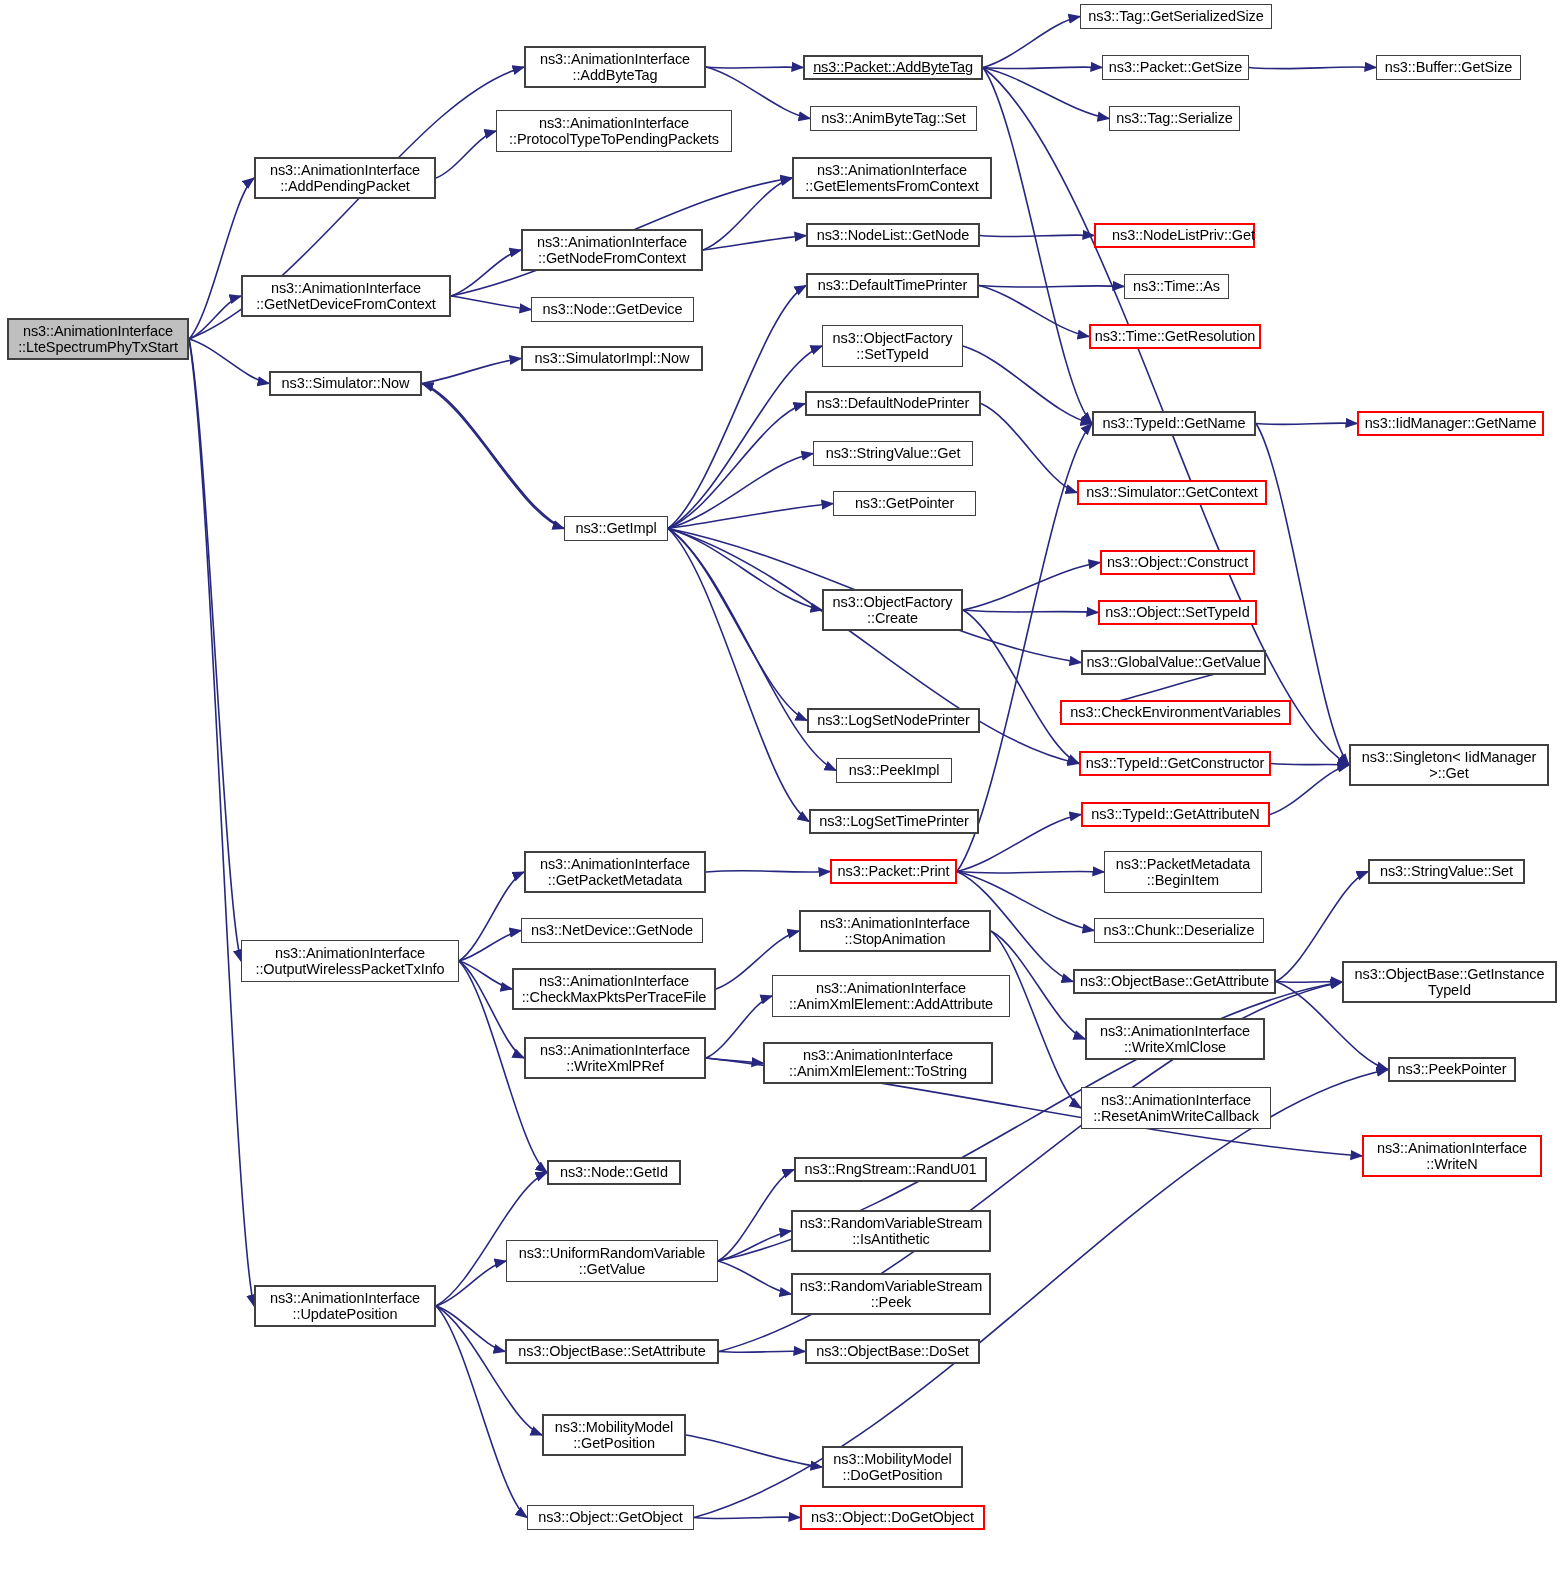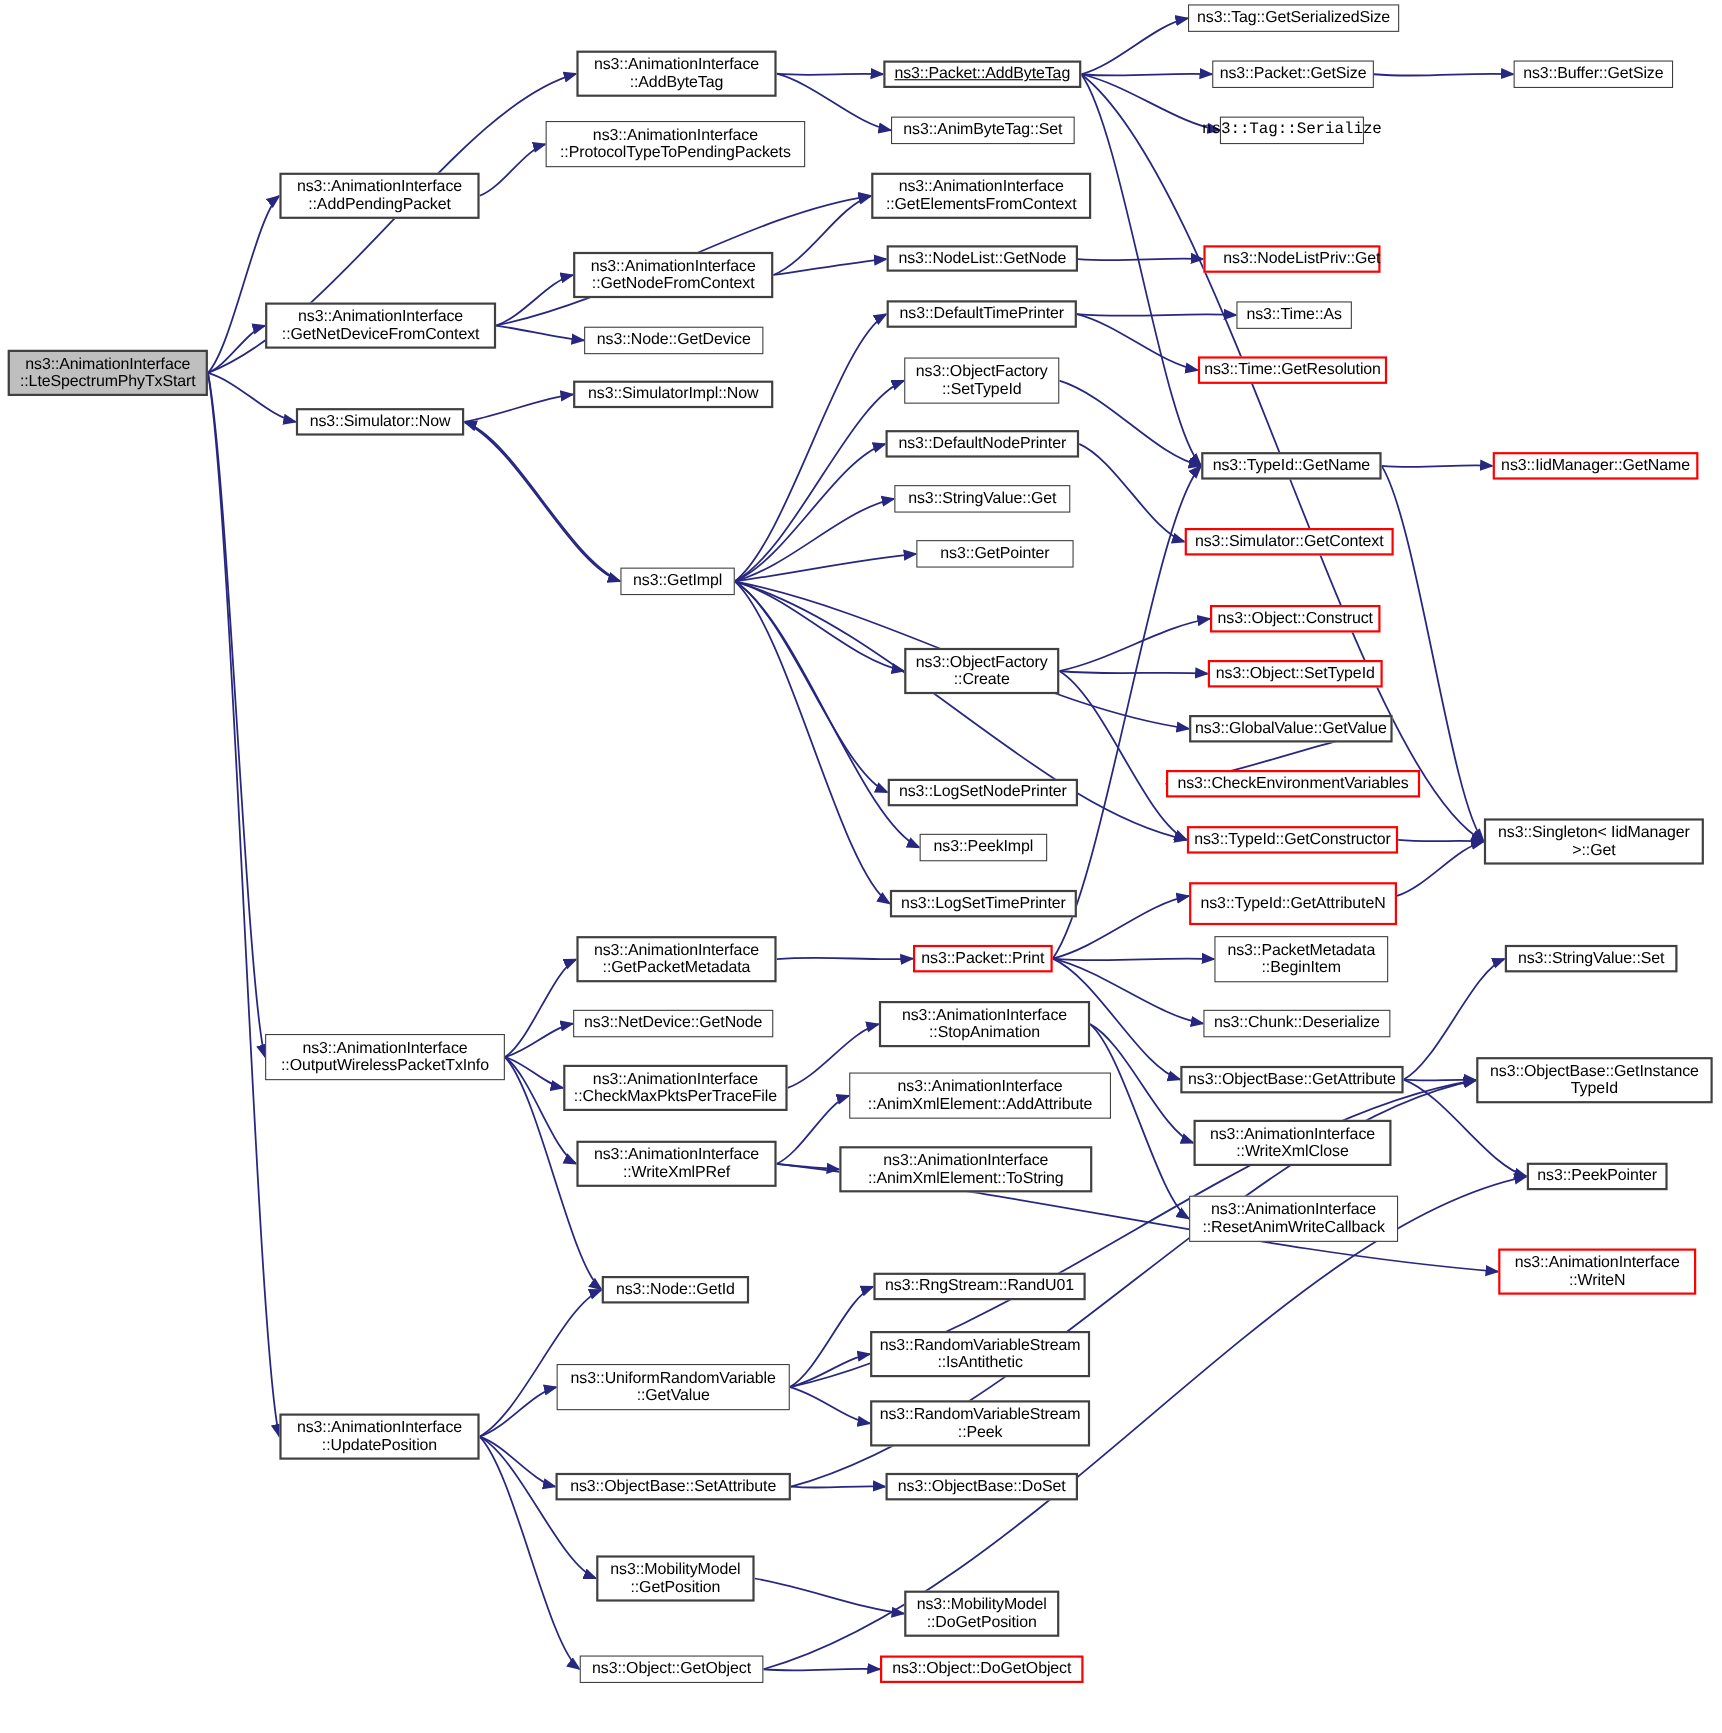--- a/index.html
+++ b/index.html
@@ -175,34 +175,34 @@
   <div class="node" style="left:833px; top:491px; width:143px; height:25px;">ns3::GetPointer</div>
   <div class="node" style="left:564px; top:516px; width:104px; height:25px;">ns3::GetImpl</div>
   <div class="node thick" style="left:822px; top:589px; width:141px; height:42px;">ns3::ObjectFactory
 ::Create</div>
   <div class="node thick" style="left:807px; top:708px; width:173px; height:25px;">ns3::LogSetNodePrinter</div>
   <div class="node" style="left:836px; top:758px; width:116px; height:25px;">ns3::PeekImpl</div>
   <div class="node thick" style="left:809px; top:809px; width:170px; height:25px;">ns3::LogSetTimePrinter</div>
 
   <div class="node" style="left:1080px; top:4px;   width:192px; height:25px;">ns3::Tag::GetSerializedSize</div>
   <div class="node" style="left:1102px; top:55px;  width:147px; height:25px;">ns3::Packet::GetSize</div>
-  <div class="node" style="left:1109px; top:106px; width:131px; height:25px;font-family:Liberation Mono, monospace;">ns3::Tag::Serialize</div>
+  <div class="node" style="left:1109px; top:106px; width:131px; height:25px;">ns3::Tag::Serialize</div>
   <div class="node" style="left:1376px; top:55px;  width:145px; height:25px;">ns3::Buffer::GetSize</div>
   <div class="node red" style="left:1094px; top:223px; width:161px; height:25px;padding-left:22px;">ns3::NodeListPriv::Get</div>
   <div class="node" style="left:1124px; top:274px; width:105px; height:25px;">ns3::Time::As</div>
   <div class="node red" style="left:1089px; top:324px; width:172px; height:25px;">ns3::Time::GetResolution</div>
   <div class="node thick" style="left:1092px; top:411px; width:164px; height:25px;">ns3::TypeId::GetName</div>
   <div class="node red" style="left:1357px; top:411px; width:187px; height:25px;">ns3::IidManager::GetName</div>
   <div class="node red" style="left:1077px; top:480px; width:190px; height:25px;">ns3::Simulator::GetContext</div>
   <div class="node red" style="left:1100px; top:550px; width:155px; height:25px;">ns3::Object::Construct</div>
   <div class="node red" style="left:1098px; top:600px; width:159px; height:25px;">ns3::Object::SetTypeId</div>
   <div class="node thick" style="left:1081px; top:650px; width:185px; height:25px;">ns3::GlobalValue::GetValue</div>
   <div class="node red" style="left:1060px; top:700px; width:231px; height:25px;">ns3::CheckEnvironmentVariables</div>
   <div class="node red" style="left:1079px; top:751px; width:192px; height:25px;">ns3::TypeId::GetConstructor</div>
-  <div class="node red" style="left:1081px; top:802px; width:189px; height:39px;">ns3::TypeId::GetAttributeN</div>
+  <div class="node red" style="left:1081px; top:802px; width:189px; height:25px;">ns3::TypeId::GetAttributeN</div>
   <div class="node thick" style="left:1349px; top:744px; width:200px; height:42px;">ns3::Singleton&lt; IidManager
 &gt;::Get</div>
   <div class="node thick" style="left:1368px; top:859px; width:157px; height:25px;">ns3::StringValue::Set</div>
 
   <div class="node thick" style="left:524px; top:851px; width:182px; height:42px;">ns3::AnimationInterface
 ::GetPacketMetadata</div>
   <div class="node red" style="left:830px; top:859px; width:127px; height:25px;">ns3::Packet::Print</div>
   <div class="node" style="left:1104px; top:851px; width:158px; height:42px;">ns3::PacketMetadata
 ::BeginItem</div>
   <div class="node" style="left:1094px; top:918px; width:170px; height:25px;">ns3::Chunk::Deserialize</div>

